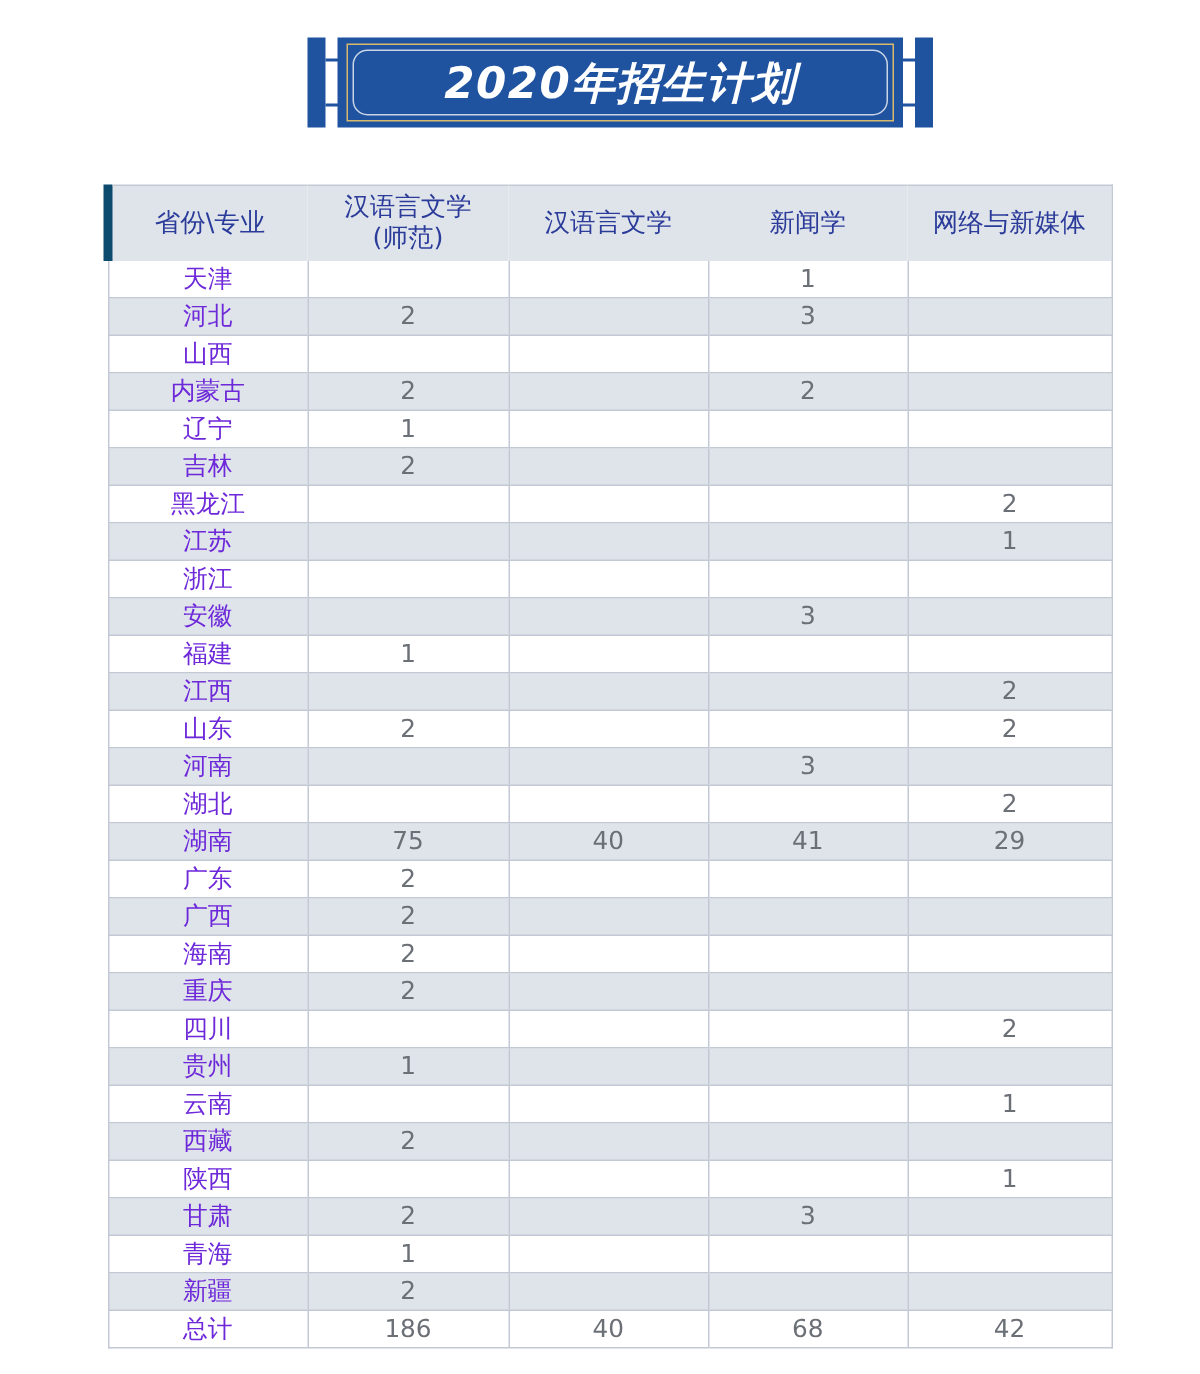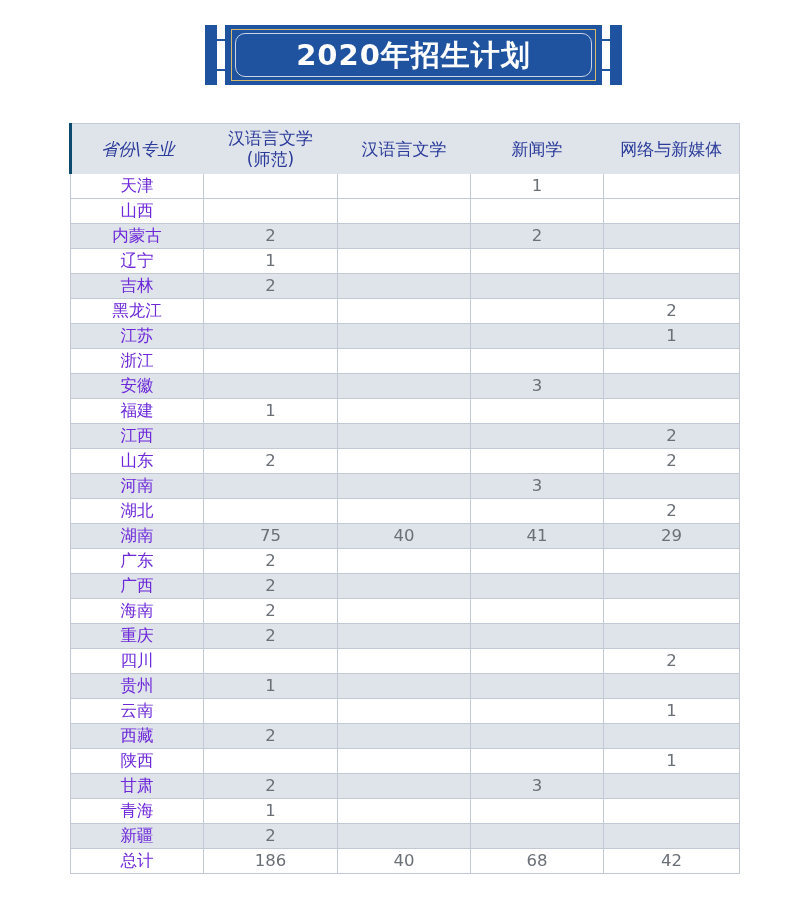--- a/index.html
+++ b/index.html
@@ -11,36 +11,36 @@
   .banner .post { position:absolute; top:0; width:12px; height:60px; background:#1f53a0; }
   .banner .post.left { left:0; }
   .banner .post.right { right:0; }
   .banner .rail { position:absolute; width:14px; height:2px; background:#1f53a0; }
   .banner .panel { position:absolute; left:20px; right:20px; top:0; height:60px; background:#1f53a0; }
   .banner .frame { position:absolute; left:6px; right:6px; top:4px; bottom:4px;
                    border:1px solid #d9b96a; }
   .banner .frame2 { position:absolute; left:10px; right:10px; top:8px; bottom:8px;
                     border:1px solid #c9d4e6; border-radius:10px; }
   .banner .title { position:absolute; left:0; right:0; top:0; height:60px; line-height:60px;
-                   text-align:center; color:#ffffff; font-weight:bold; font-size:29px; letter-spacing:1px; }
+                   text-align:center; color:#ffffff; font-weight:bold; font-size:29px; letter-spacing:1px;font-style:italic; }
 
   
   .tbl { position:absolute; left:69px; top:123px; width:669px; border-collapse:collapse; table-layout:fixed; }
   .tbl col.c0 { width:133px; }
   .tbl col.c1 { width:134px; }
   .tbl col.c2 { width:133px; }
   .tbl col.c3 { width:133px; }
   .tbl col.c4 { width:136px; }
   .tbl th { background:#dfe3ea; color:#2a3b9a; font-weight:normal; font-size:17px;
             height:50px; padding:0; text-align:center; line-height:21px;
             border-top:1px solid #c3c9d4; }
   .tbl td { height:24px; padding:0; text-align:center; font-size:16.5px; color:#6b6f76;
             border-left:1px solid #c3c9d4; border-bottom:1px solid #c3c9d4; line-height:24px; }
   .tbl td:last-child { border-right:1px solid #c3c9d4; }
-  .tbl th:first-child { border-left:3px solid #0c4a6e;font-style:italic; }
+  .tbl th:first-child { border-left:6px solid #0c4a6e; }
   .tbl th:last-child { border-right:1px solid #c3c9d4; }
   .tbl tr.alt td { background:#dfe3ea; }
   .tbl tr.norm td { background:#ffffff; }
   .tbl td.prov { color:#6d28d9; }
 </style>
 </head>
 <body>
 
 <div class="banner">
   <div class="post left"></div>
@@ -77,20 +77,27 @@
     </tr>
   </thead>
   <tbody id="tbody">
       <tr class="norm">
         <td class="prov">天津</td>
         <td></td>
         <td></td>
         <td>1</td>
         <td></td>
       </tr>
+      <tr class="alt">
+        <td class="prov">河北</td>
+        <td>2</td>
+        <td></td>
+        <td>3</td>
+        <td></td>
+      </tr>
       <tr class="norm">
         <td class="prov">山西</td>
         <td></td>
         <td></td>
         <td></td>
         <td></td>
       </tr>
       <tr class="alt">
         <td class="prov">内蒙古</td>
         <td>2</td>

